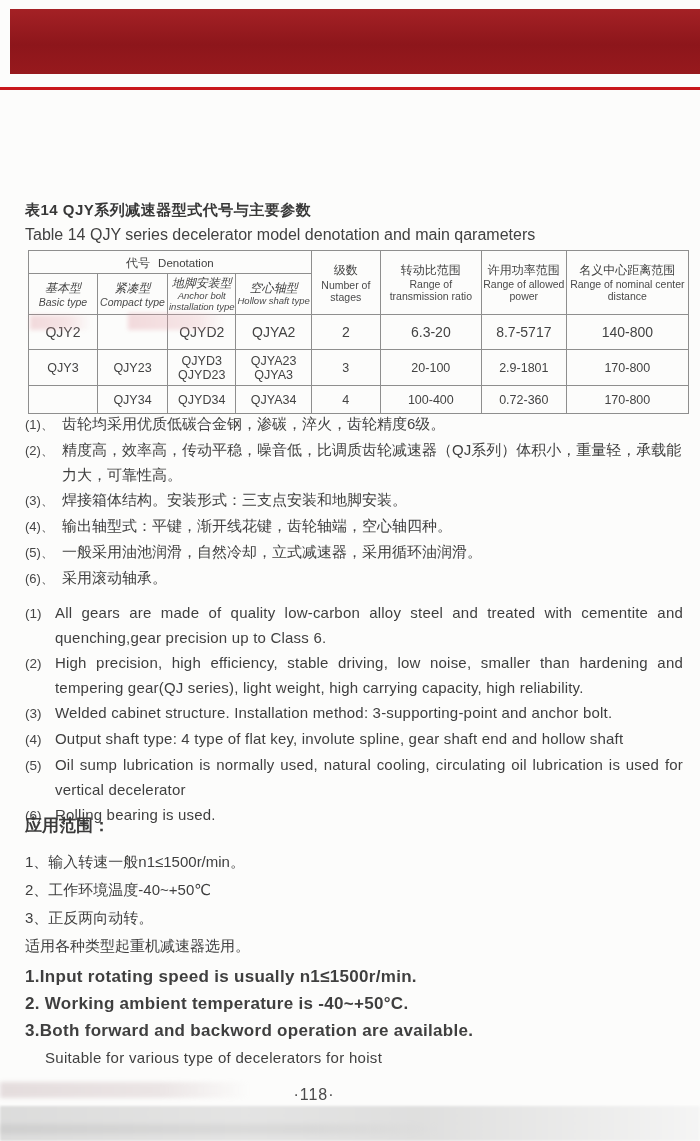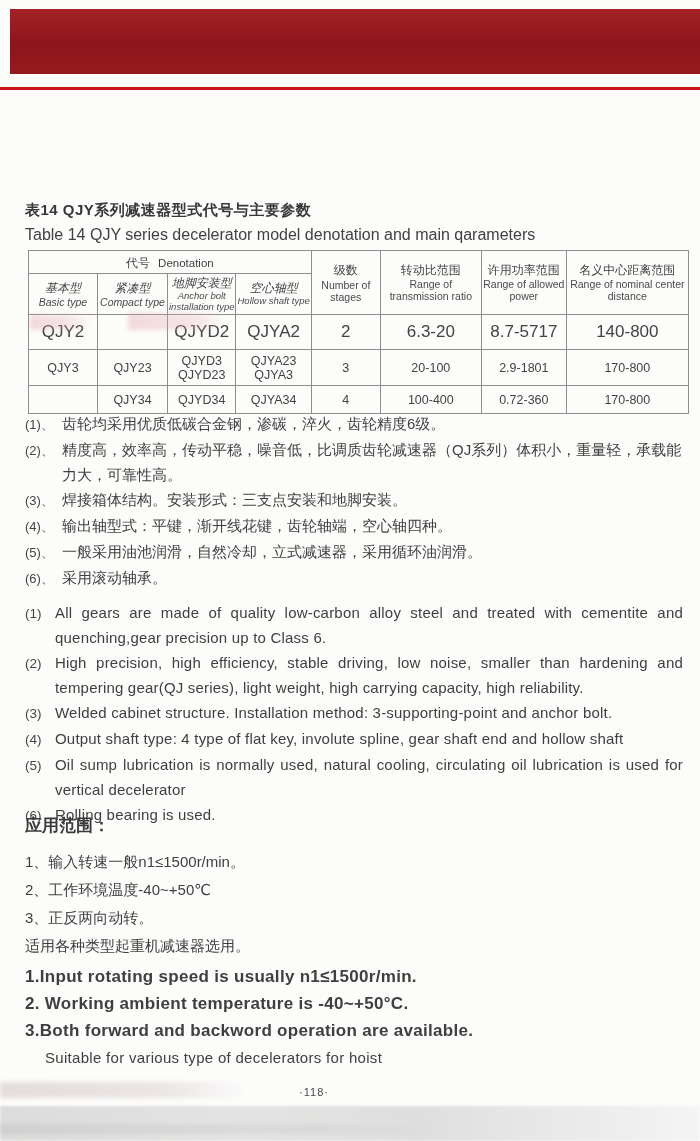--- a/index.html
+++ b/index.html
@@ -20,21 +20,21 @@
   table.params{position:absolute;left:28px;top:250px;border-collapse:collapse;table-layout:fixed;}
   table.params td{border:1px solid #8e8e8e;text-align:center;vertical-align:middle;
                   padding:1px 1px;color:#434343;}
   .hz{font-size:12px;line-height:15px;color:#3f3f3f;}
   .he{font-size:10.5px;line-height:12px;color:#4a4a4a;}
   .he-sm{font-size:9.5px;line-height:10.5px;white-space:nowrap;color:#4a4a4a;}
   .den-cell span{font-size:12px;color:#3f3f3f;}
   .den-cell .den-en{font-size:11.5px;margin-left:8px;}
   .row-h1 td{height:20px;}
   .row-h2 td{height:38px;font-style:italic;}
-  .row-d td{height:32px;font-size:17px;}
+  .row-d td{height:32px;font-size:14px;}
   .row-d2 td{height:33px;font-size:12.5px;}
   .row-d3 td{height:25px;font-size:12.5px;}
   .two-line div{line-height:14px;}
   .stages-en{width:50px;margin:1px auto 0 auto;}
 
   
   .perf{position:absolute;left:25px;top:411px;width:658px;}
   .perf-h{font-size:20px;color:#383838;margin:0 0 9px 0;font-weight:normal;letter-spacing:.3px;}
   .li{display:flex;line-height:25px;font-size:15px;}
   .li .m{flex:none;width:37px;font-size:13px;padding-top:1px;color:#454545;}
@@ -47,21 +47,21 @@
   
   .app{position:absolute;left:25px;top:814px;width:658px;}
   .app-h{font-size:17px;font-weight:bold;color:#3a3a3a;margin:0 0 16px 0;}
   .app-li-zh{font-size:15px;margin-bottom:10px;line-height:18px;color:#3f3f3f;}
   .app-note-zh{font-size:15px;margin-bottom:13px;line-height:18px;color:#3f3f3f;}
   .app-li-en{font-size:17px;margin-bottom:9px;line-height:18px;letter-spacing:.3px;color:#3f3f3f;font-weight:bold;}
   .app-note-en{font-size:15px;line-height:18px;letter-spacing:.3px;padding-left:20px;color:#3f3f3f;}
 
   
   .page-num{position:absolute;left:0;top:1086px;width:628px;text-align:center;
-            font-size:11px;color:#4a4a4a;letter-spacing:1px;}
+            font-size:16px;color:#4a4a4a;letter-spacing:1px;}
 
   
   .smudge{position:absolute;filter:blur(2px);pointer-events:none;}
   .sm-row1a{left:30px;top:315px;width:62px;height:15px;opacity:.30;
             background:linear-gradient(90deg,#dc8c96,#e8aeb4 60%,transparent);}
   .sm-row1b{left:128px;top:313px;width:98px;height:17px;opacity:.30;
             background:linear-gradient(90deg,#dc8c96,#eab4ba 70%,transparent);}
   .sm-foot1{left:0;top:1082px;width:250px;height:16px;opacity:.35;
             background:linear-gradient(90deg,#b9a3a6,#cdbcbe 65%,transparent);}
   .sm-foot2{left:0;top:1124px;width:440px;height:10px;opacity:.35;

